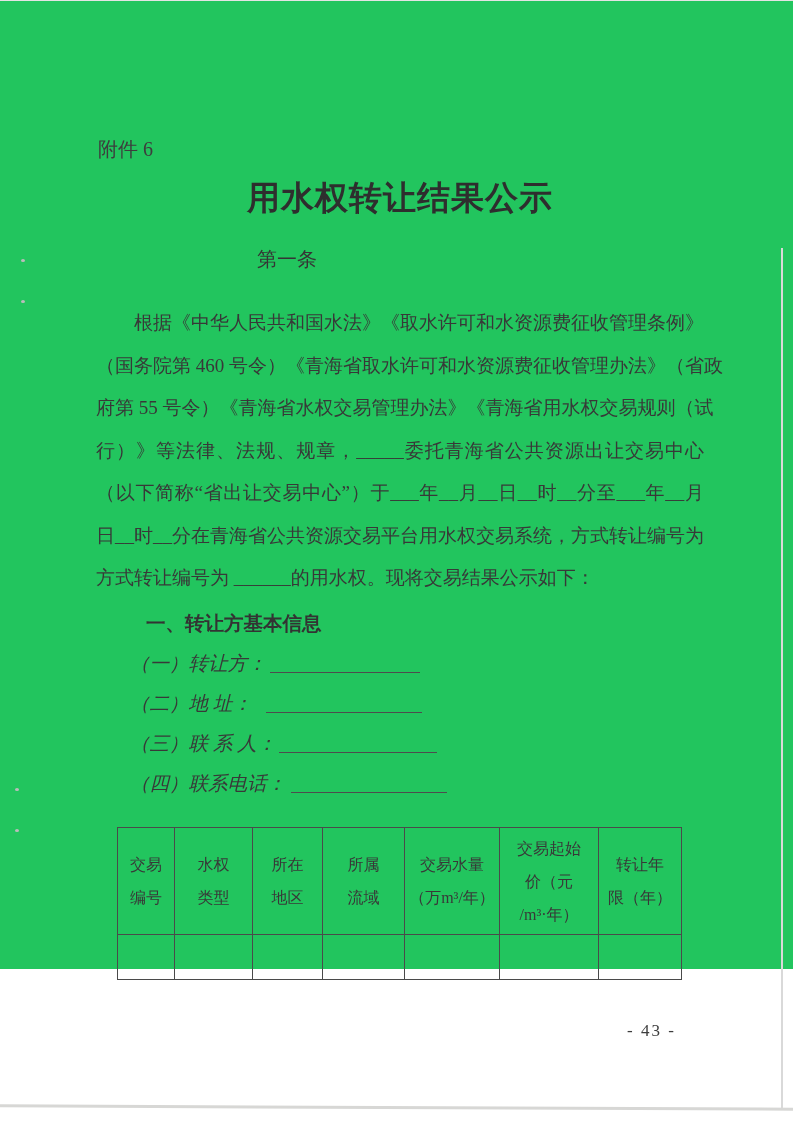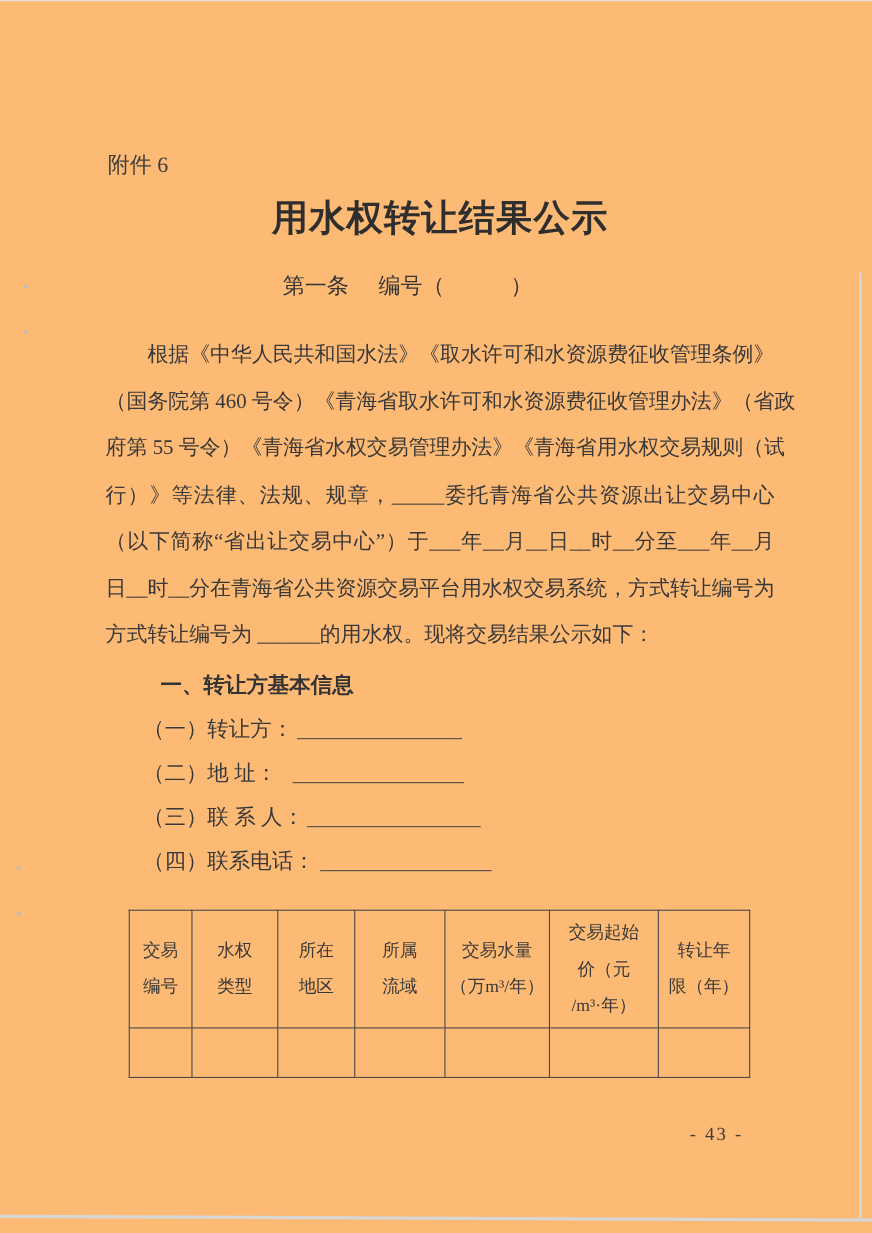--- a/index.html
+++ b/index.html
@@ -5,22 +5,22 @@
   * { margin: 0; padding: 0; box-sizing: border-box; }
   html, body { background: #ffffff; }
   body {
     width: 793px; height: 1121px;
     font-family: "Liberation Serif", serif;
     color: #383838;
     overflow: hidden;
   }
   .page {
     position: relative;
-    width: 793px; height: 1121px;
-    background: #fdba74;
+    width: 793px; height: 969px;
+    background: #22c55e;
     padding-left: 18px;
   }
   
   .edge-top    { position: absolute; top: 0; left: 0; width: 100%; height: 1px; background: #e4e4e4; }
   .edge-right  { position: absolute; top: 248px; left: 781px; width: 2px; height: 862px; background: #d9d9d9; }
   .edge-bottom { position: absolute; top: 1106px; left: -2px; width: 797px; height: 3px; background: #d7d7d5; transform: rotate(0.25deg); }
   .speck { position: absolute; width: 4px; height: 3px; background: #bcbcbc; border-radius: 50%; }
   .speck-1 { left: 21px; top: 259px; }
   .speck-2 { left: 21px; top: 300px; }
   .speck-3 { left: 15px; top: 788px; }
@@ -56,21 +56,21 @@
 
   .sec-heading {
     position: absolute; left: 50px;
     font-family: "Liberation Sans", sans-serif;
     font-weight: bold; font-size: 19.5px; color: #333333;
     white-space: nowrap;
   }
   .sec-heading.sec1 { top: 602px; line-height: 42px; }
   .sec-heading.sec2 { top: 790px; line-height: 32px; }
 
-  .list { position: absolute; top: 644px; left: 34px; font-size: 19.5px; color: #383838; }
+  .list { position: absolute; top: 644px; left: 34px; font-size: 19.5px; color: #383838; font-style: italic; }
   .list-item { height: 40px; line-height: 40px; white-space: nowrap; }
   .blank {
     display: inline-block; height: 20px;
     border-bottom: 1.4px solid #4d4d4d;
     vertical-align: -3px;
   }
   .blank-1 { width: 150px; margin-left: 3px; }
   .blank-2 { width: 156px; margin-left: 14px; }
   .blank-3 { width: 158px; margin-left: 3px; }
   .blank-4 { width: 156px; margin-left: 5px; }
@@ -111,21 +111,20 @@
   <div class="speck speck-4"></div>
 
   <div class="content">
 
     <div class="attachment">附件 6</div>
 
     <div class="doc-title">用水权转让结果公示</div>
 
     <div class="article-row">
       <span>第一条</span>
-      <span>编号（　　　）</span>
     </div>
 
     <div class="paragraph">
       <div class="pline first">根据《中华人民共和国水法》《取水许可和水资源费征收管理条例》</div>
       <div class="pline">（国务院第 460 号令）《青海省取水许可和水资源费征收管理办法》（省政</div>
       <div class="pline">府第 55 号令）《青海省水权交易管理办法》《青海省用水权交易规则（试</div>
       <div class="pline">行）》等法律、法规、规章，_____委托青海省公共资源出让交易中心</div>
       <div class="pline">（以下简称“省出让交易中心”）于___年__月__日__时__分至___年__月</div>
       <div class="pline">日__时__分在青海省公共资源交易平台用水权交易系统，方式转让编号为</div>
       <div class="pline last">方式转让编号为 ______的用水权。现将交易结果公示如下：</div>

